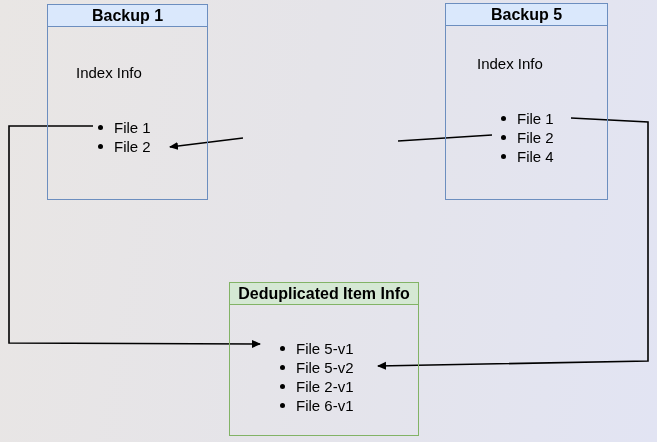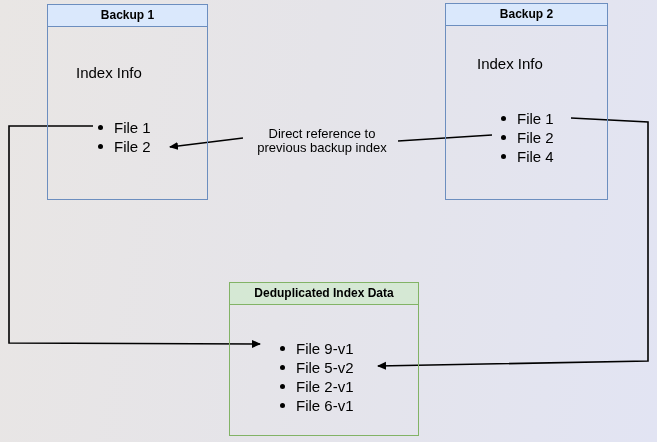--- a/index.html
+++ b/index.html
@@ -24,21 +24,21 @@
     position: absolute;
     border: 1px solid;
     box-sizing: border-box;
     background: transparent;
   }
   .node .header {
     box-sizing: border-box;
     border-bottom: 1px solid;
     text-align: center;
     font-weight: bold;
-    font-size: 12px;
+    font-size: 16px;
     line-height: 21px;
     height: 22px;
     white-space: nowrap;
     overflow: hidden;
   }
   .node.blue { border-color: #6c8ebf; }
   .node.blue .header { background: #dae8fc; border-color: #6c8ebf; }
   .node.green { border-color: #82b366; }
   .node.green .header { background: #d5e8d4; border-color: #82b366; }
 
@@ -110,35 +110,33 @@
   <div id="backup1" class="node blue">
     <div class="header">Backup 1</div>
     <div class="subtitle">Index Info</div>
     <ul class="items">
       <li>File 1</li>
       <li>File 2</li>
     </ul>
   </div>
 
   <div id="backup2" class="node blue">
-    <div class="header">Backup 2</div>
+    <div class="header">Backup 5</div>
     <div class="subtitle">Index Info</div>
     <ul class="items">
       <li>File 1</li>
       <li>File 2</li>
       <li>File 4</li>
     </ul>
   </div>
 
   <div id="dedup" class="node green">
-    <div class="header">Deduplicated Index Data</div>
+    <div class="header">Deduplicated Item Info</div>
     <ul class="items">
-      <li>File 9-v1</li>
+      <li>File 5-v1</li>
       <li>File 5-v2</li>
       <li>File 2-v1</li>
       <li>File 6-v1</li>
     </ul>
   </div>
 
-  <div class="edge-label">Direct reference to
-previous backup index</div>
 
 </div>
 
 </body></html>

